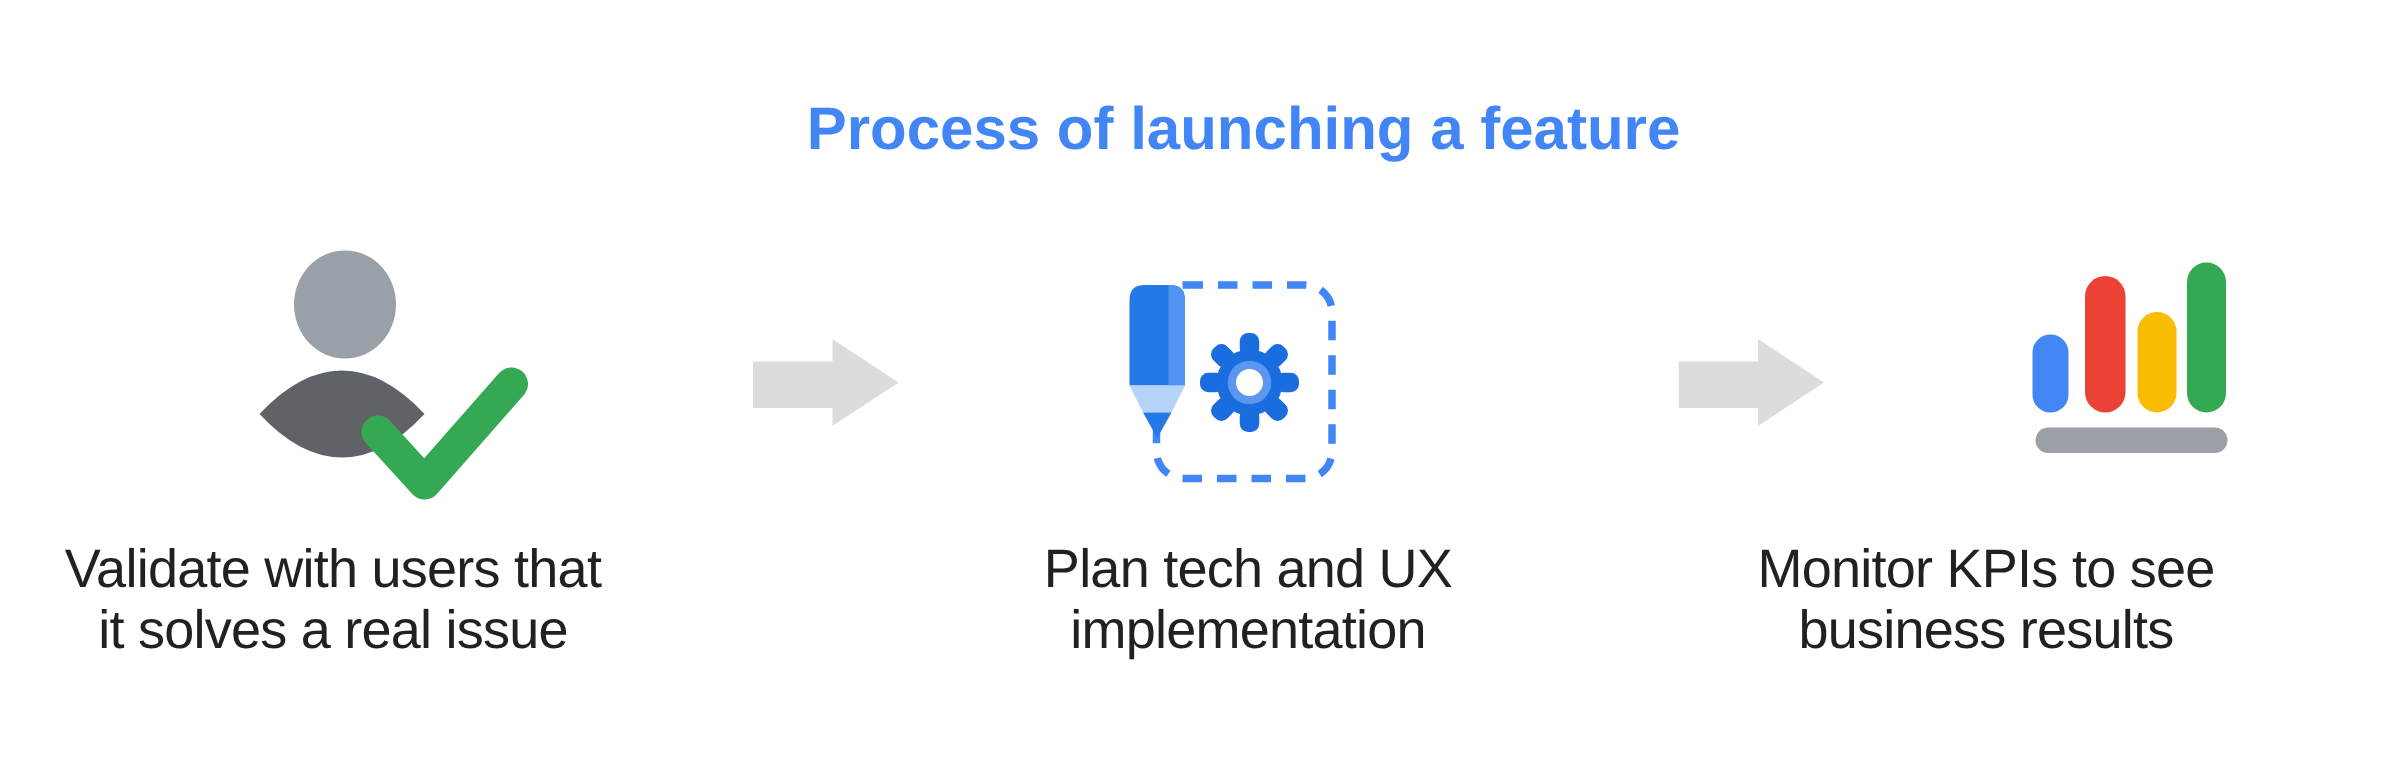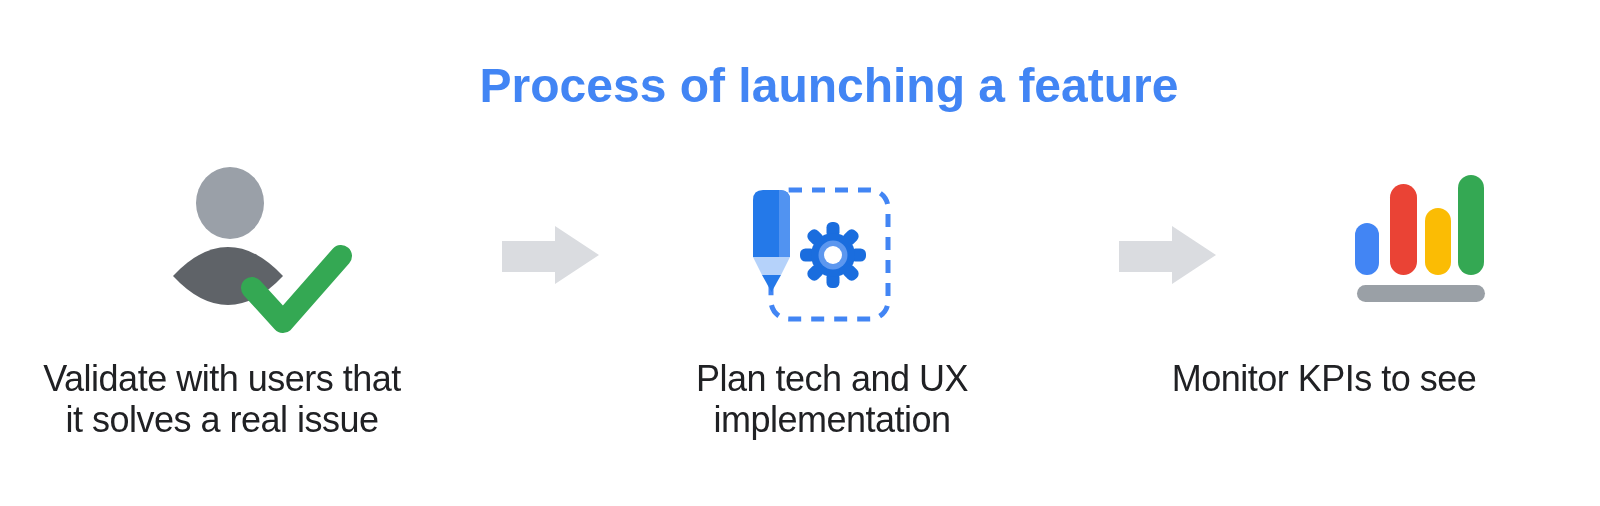--- a/index.html
+++ b/index.html
@@ -12,21 +12,21 @@
   .canvas {
     position: relative;
     width: 1600px; height: 506px;
     background: var(--background, #fff);
   }
   .title {
     position: absolute;
     left: 829px; top: 62px;
     transform: translateX(-50%);
     margin: 0;
-    font-size: 48px; line-height: 48px;
+    font-size: 40px; line-height: 48px;
     font-weight: 700;
     white-space: nowrap;
     color: var(--title-blue, #4285F4);
   }
   .icon-abs { position: absolute; display: block; }
   .step-label {
     position: absolute; top: 358px;
     transform: translateX(-50%);
     text-align: center;
     font-size: 36px; line-height: 41px;
@@ -115,15 +115,16 @@
   <div class="step-label label-1">
     <span>Validate with users that</span>
     <span>it solves a real issue</span>
   </div>
   <div class="step-label label-2">
     <span>Plan tech and UX</span>
     <span>implementation</span>
   </div>
   <div class="step-label label-3">
     <span>Monitor KPIs to see</span>
+    <span>business results</span>
   </div>
 
 </div>
 
 </body></html>

